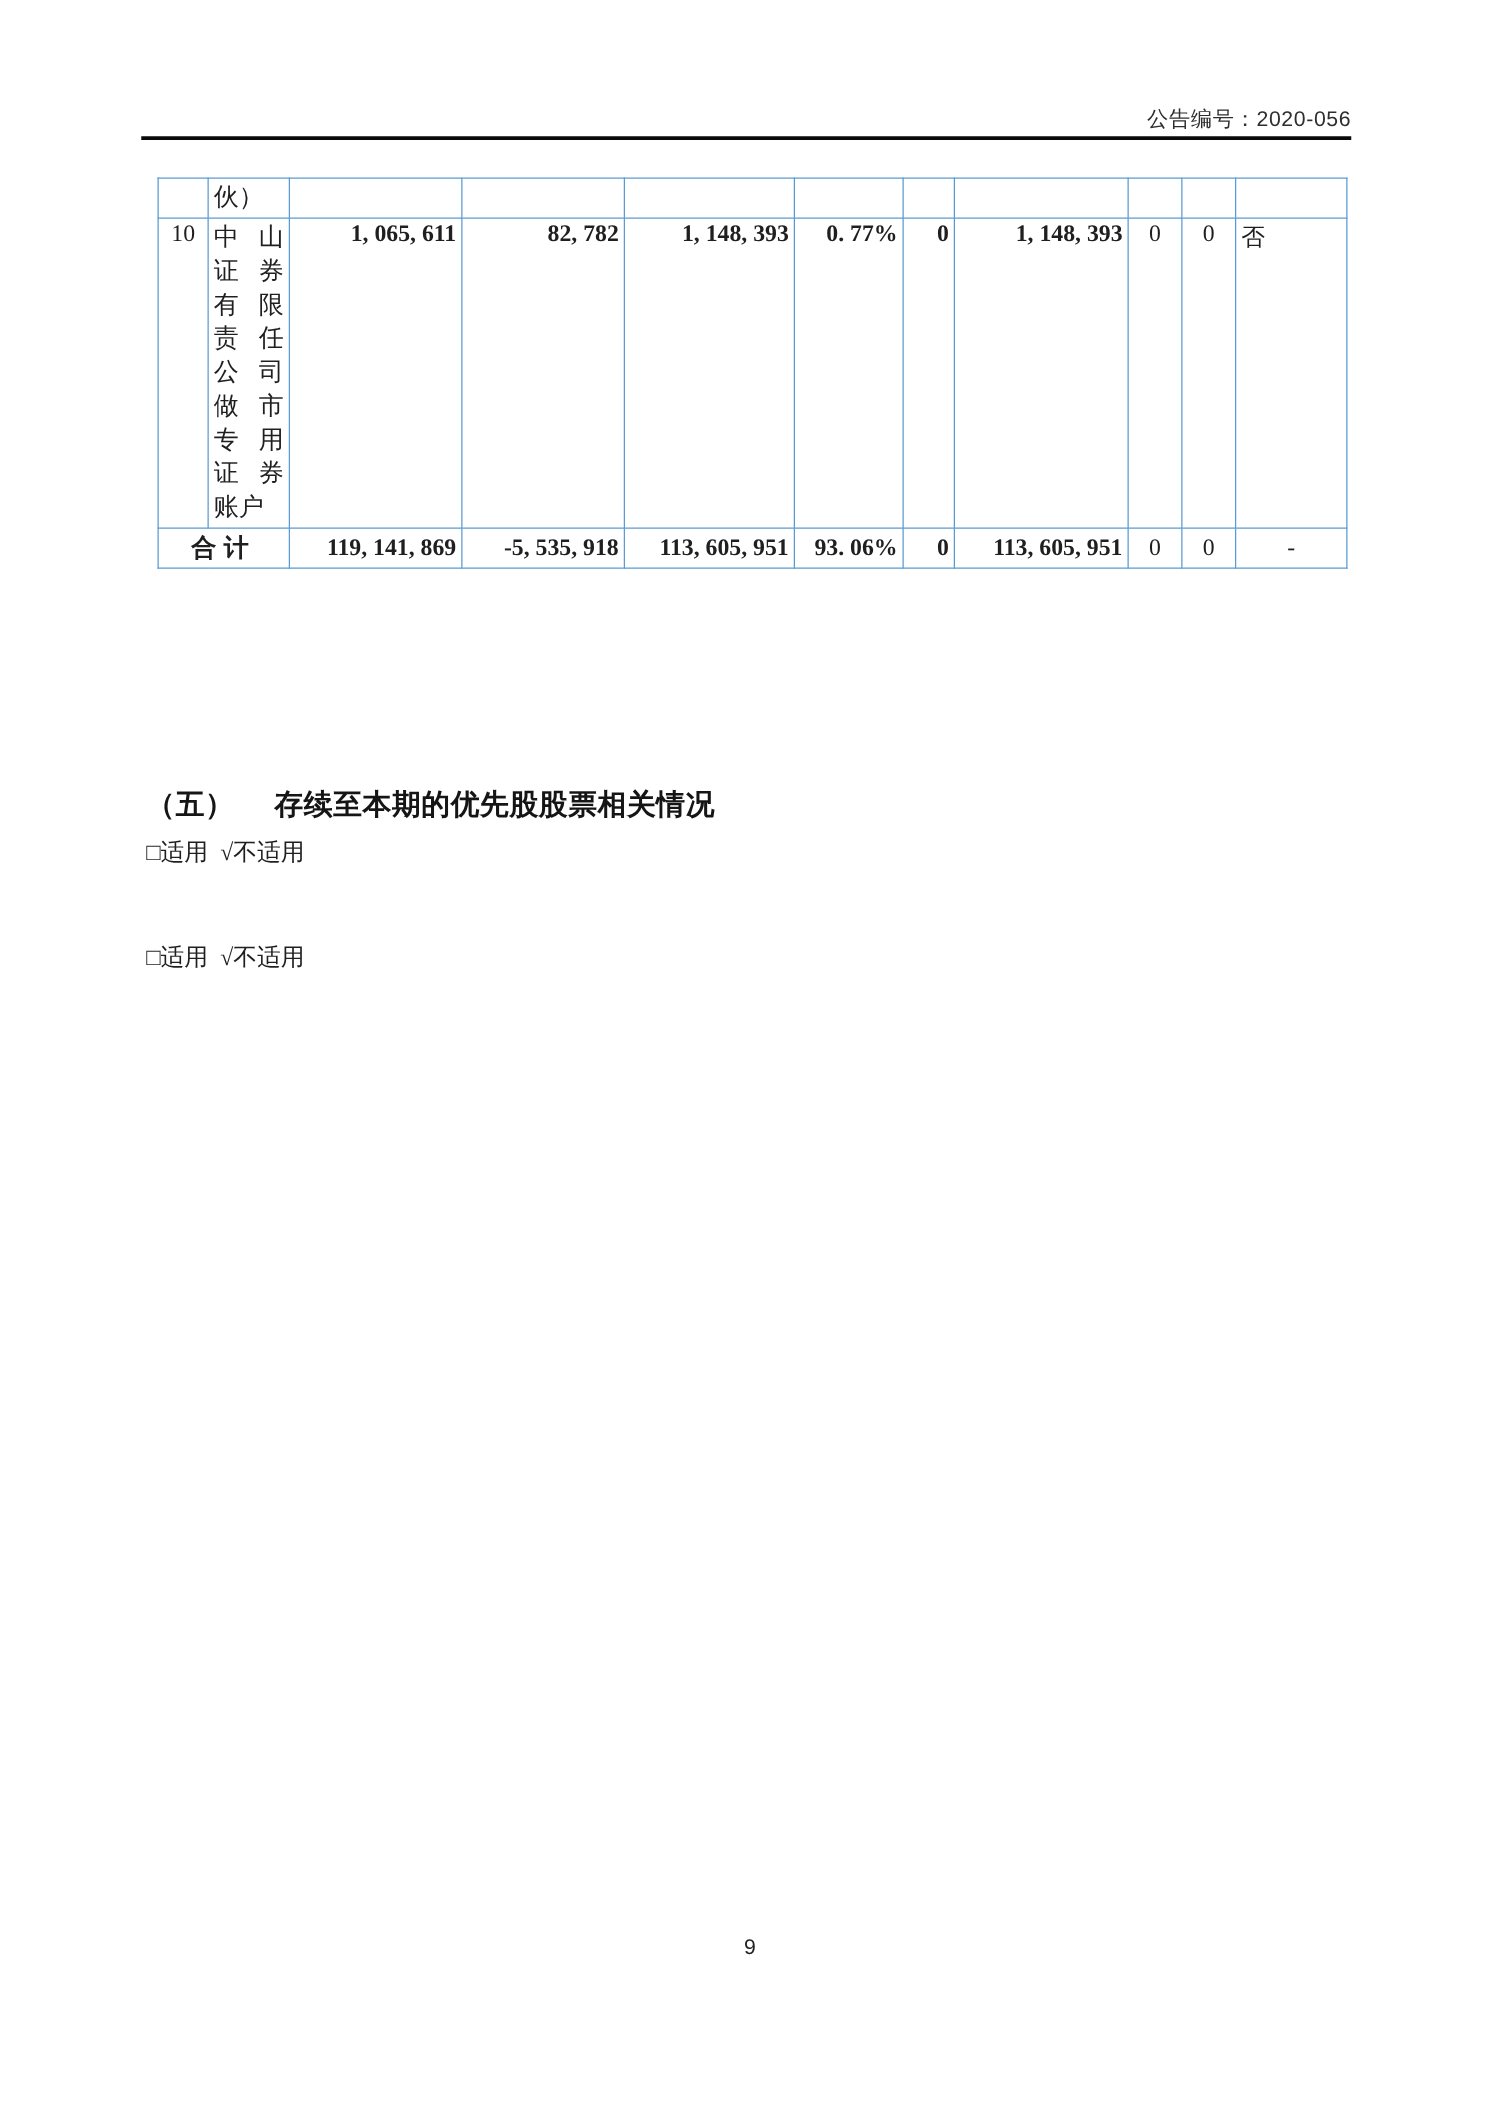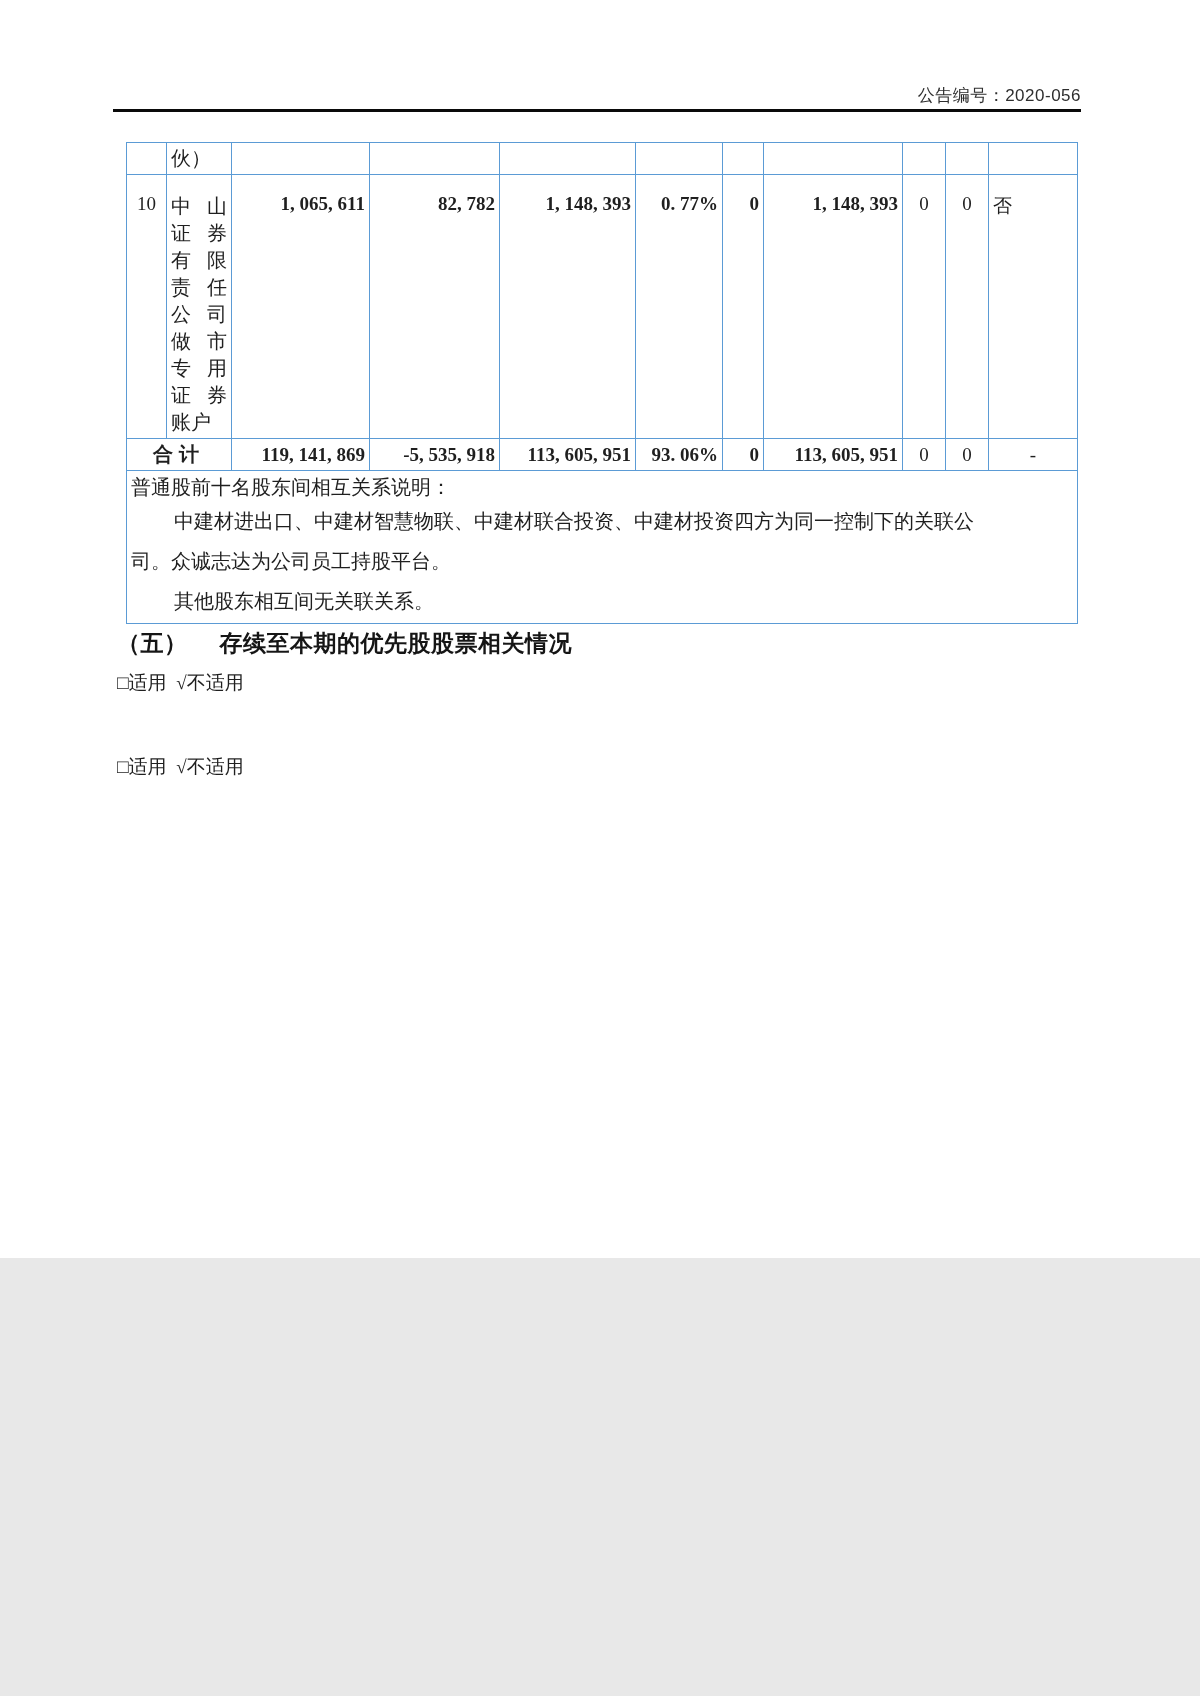--- a/index.html
+++ b/index.html
@@ -1,18 +1,18 @@
 <!DOCTYPE html>
 <html><head>
 <meta charset="utf-8">
 <style>
   html,body{margin:0;padding:0;background:#e8e8e8;}
   .page{
     position:relative;
-    width:1200px;height:1258px;
+    width:1200px;height:1696px;
     margin:0 auto;
     background:#ffffff;
     font-family:"Liberation Serif","DejaVu Serif",serif;
     color:#1f1f1f;
     overflow:hidden;
   }
   
   .ann-no{
     position:absolute;
     top:84px;right:119px;
@@ -38,21 +38,21 @@
     font-size:19px;
   }
   table.sh-table td{
     border:1.5px solid #5b9bd5;
     padding:2px 4px;
     vertical-align:top;
     overflow:hidden;
   }
   tr.cont-row{height:31px;}
   tr.cont-row td{vertical-align:middle;}
-  tr.row-10 td{padding-top:18px;}
+  tr.row-10 td{padding-top:2px;}
   tr.total-row{height:32px;}
   tr.total-row td{vertical-align:middle;}
   td.rank{text-align:center;}
   td.name{
     font-size:20px;
     line-height:27px;
     padding:2px 5px 2px 10px;
     word-break:break-all;
     text-align:justify;
     text-justify:inter-character;
@@ -172,28 +172,20 @@
         <td class="num">119, 141, 869</td>
         <td class="num">-5, 535, 918</td>
         <td class="num">113, 605, 951</td>
         <td class="num">93. 06%</td>
         <td class="num">0</td>
         <td class="num">113, 605, 951</td>
         <td class="ctr">0</td>
         <td class="ctr">0</td>
         <td class="dash">-</td>
       </tr>
-      <tr>
-        <td class="notes-cell" colspan="11">
-          <div class="note-line first">普通股前十名股东间相互关系说明：</div>
-          <div class="note-line indent">中建材进出口、中建材智慧物联、中建材联合投资、中建材投资四方为同一控制下的关联公</div>
-          <div class="note-line">司。众诚志达为公司员工持股平台。</div>
-          <div class="note-line indent">其他股东相互间无关联关系。</div>
-        </td>
-      </tr>
     </tbody>
   </table>
 
   <div class="sec-head" id="sec1-head">
     <span class="sec-num">（五）</span><span class="sec-title">存续至本期的优先股股票相关情况</span>
   </div>
   <div class="sec-apply" id="sec1-apply">□适用 √不适用</div>
 
   <div class="sec-apply" id="sec2-apply">□适用 √不适用</div>
 

